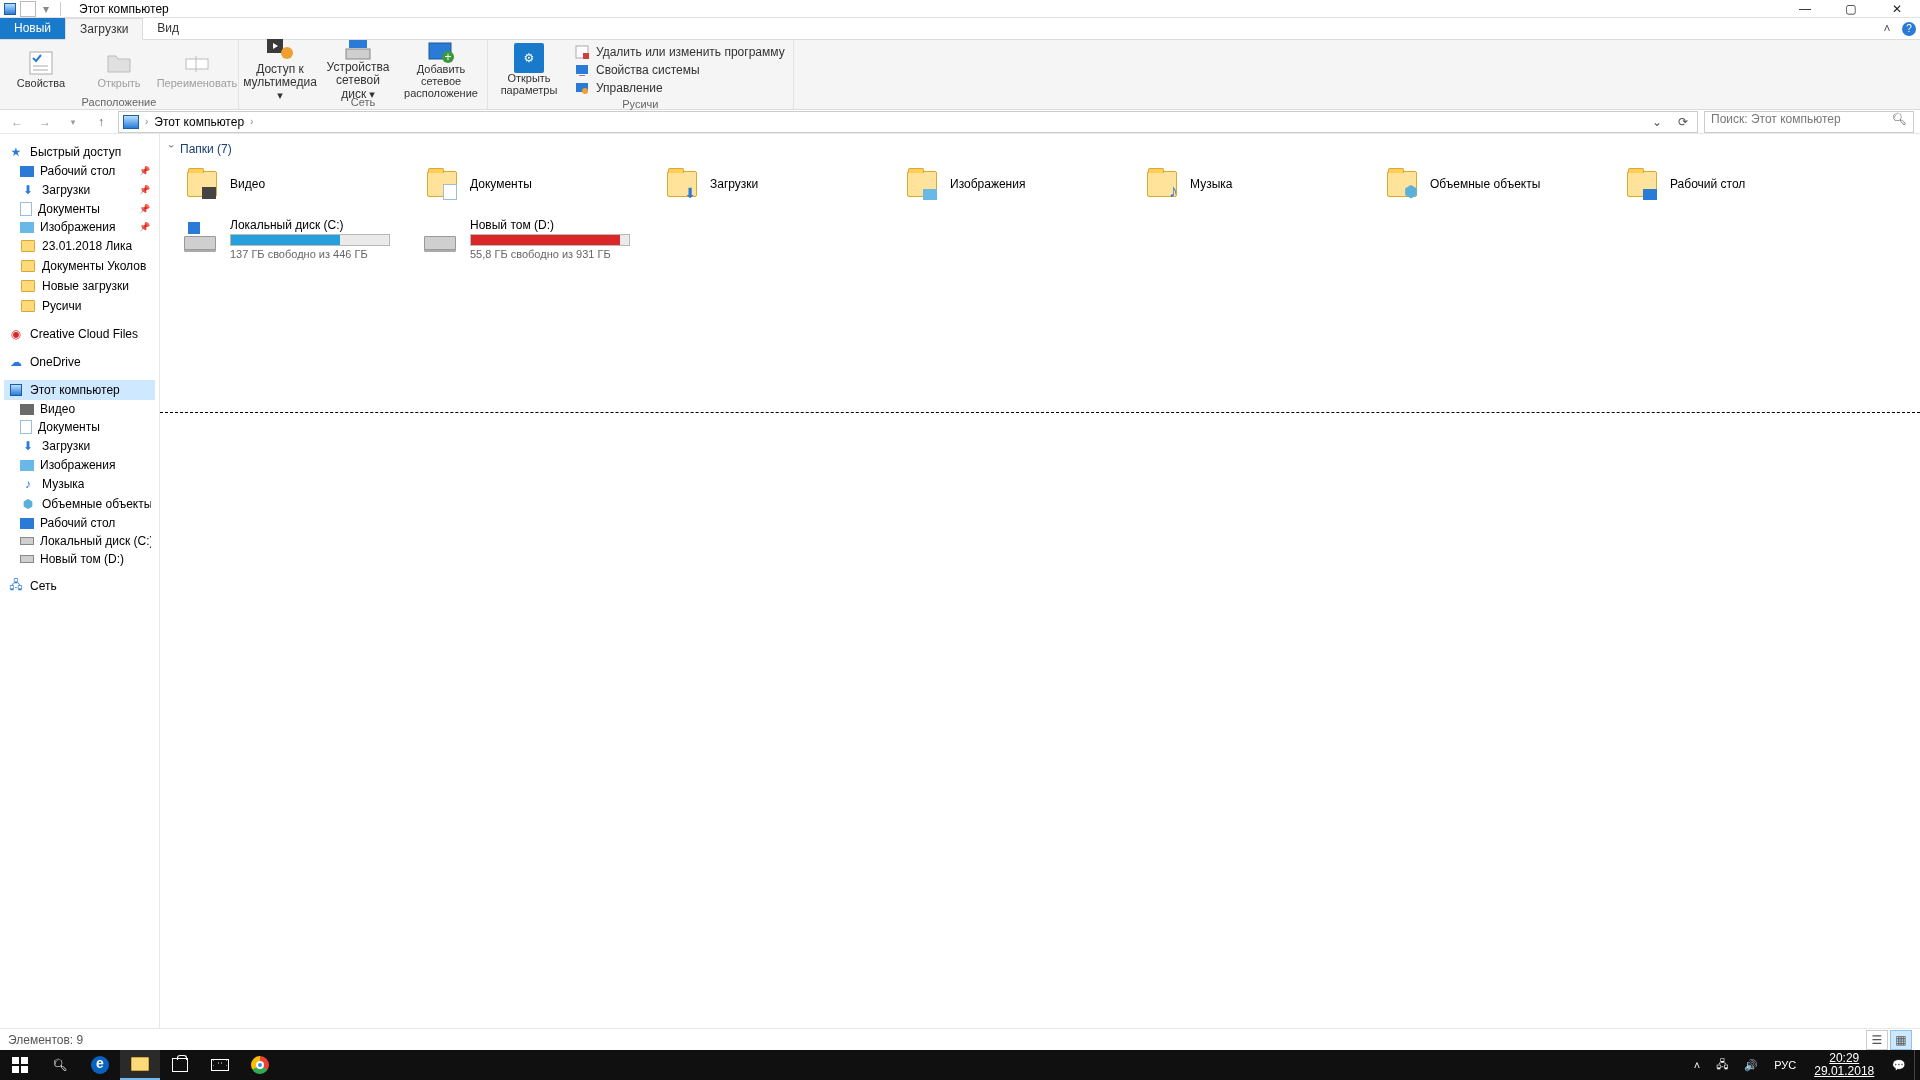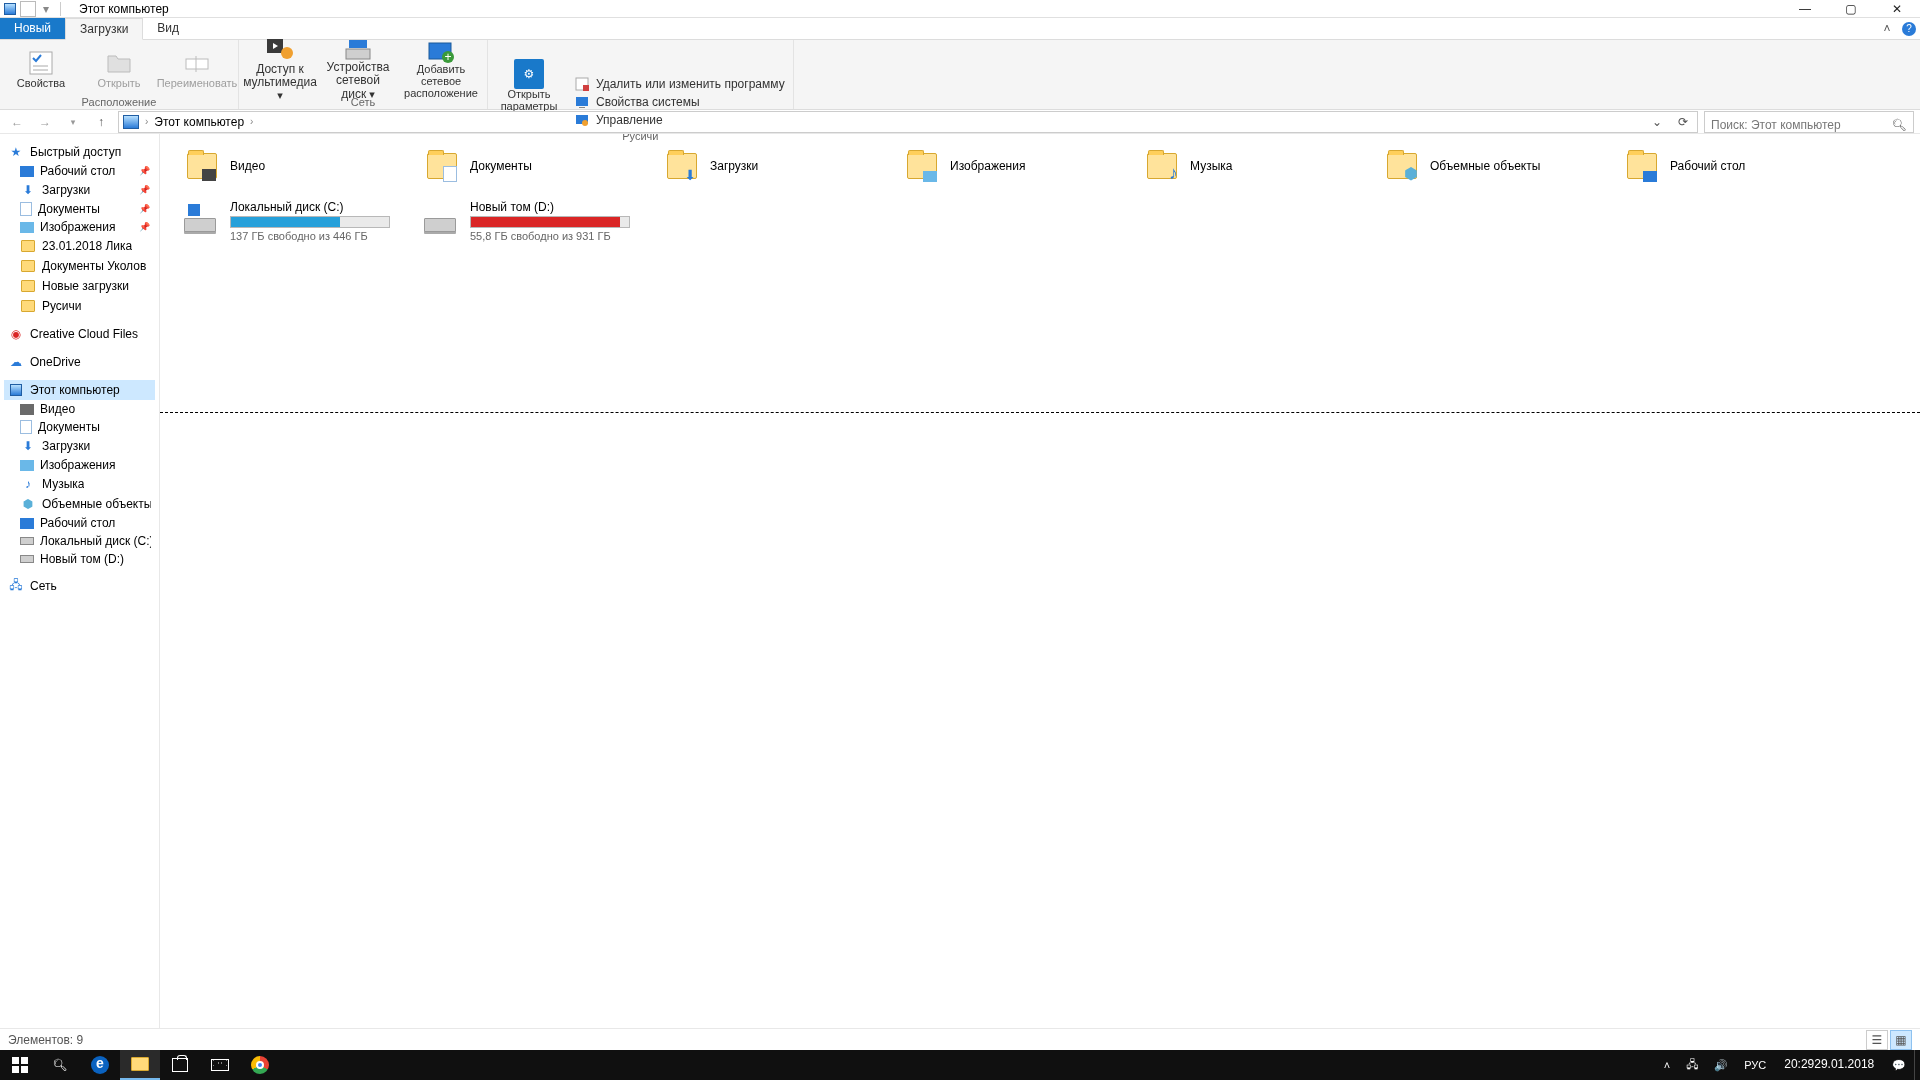--- a/index.html
+++ b/index.html
@@ -26,36 +26,36 @@
 
 
 .ribbon { height: 70px; background: #f5f5f5; border-bottom: 1px solid #dcdcdc; display: flex; }
 .ribbon-group { display:flex; flex-direction:column; border-right:1px solid #e3e3e3; padding: 2px 6px; }
 .ribbon-group .group-items { flex:1; display:flex; align-items:center; gap: 8px; }
 .ribbon-group .group-label { text-align:center; color:#666; font-size:11px; }
 .rbtn { display:flex; flex-direction:column; align-items:center; justify-content:center; width: 70px; height: 54px; color:#333; cursor:default; }
 .rbtn.disabled { color:#9e9e9e; }
 .rbtn .ri { width:32px; height:28px; display:flex; align-items:center; justify-content:center; }
 .rbtn .lbl { font-size:11px; text-align:center; line-height:1.1; }
-.rlist { display:flex; flex-direction:column; gap:2px; padding:2px;margin-top:32px; }
+.rlist { display:flex; flex-direction:column; gap:2px; padding:2px; }
 .rlist-item { display:flex; align-items:center; gap:6px; color:#333; font-size:11px; cursor:default; }
 .rlist-item .ic { width:16px; height:16px; display:flex; align-items:center; justify-content:center; }
 .gear-block { width:30px; height:30px; background:#1979ca; display:flex; align-items:center; justify-content:center; color:#fff; border-radius:2px; }
 
 
 .addressbar { height: 24px; display:flex; align-items:center; border-bottom:1px solid #e8e8e8; padding: 2px 6px; gap:6px; }
 .navbtn { width:22px; height:22px; display:flex; align-items:center; justify-content:center; color:#999; }
 .navbtn.enabled { color:#555; }
 .breadcrumb { flex:1; height:22px; border:1px solid #ccc; display:flex; align-items:center; padding:0 4px; gap:6px; }
 .breadcrumb .crumb { color:#000; }
 .breadcrumb .chev { color:#888; font-size:10px; }
 .bc-pc-icon { width:16px; height:14px; background:linear-gradient(#b7e0ff,#2a7bd8); border:1px solid #1f5da3; }
 .bc-spacer { flex:1; }
 .bc-btn { width:20px; height:20px; display:flex; align-items:center; justify-content:center; color:#555; }
-.searchbox { width: 210px; height:22px; border:1px solid #ccc; display:flex; align-items:flex-end; padding:0 6px; color:#777; }
+.searchbox { width: 210px; height:22px; border:1px solid #ccc; display:flex; align-items:flex-start; padding:0 6px; color:#777; }
 .searchbox .sicon { margin-left:auto; color:#555; }
 
 
 .body { flex:1; display:flex; overflow:hidden; }
 .navpane { width: 160px; border-right:1px solid #e8e8e8; padding: 8px 4px; overflow:hidden; }
 .navgroup { margin-bottom: 8px; }
 .navitem { display:flex; align-items:center; gap:6px; padding: 2px 4px; cursor:default; white-space:nowrap; overflow:hidden; }
 .navitem.selected { background:#cde8ff; }
 .navitem .ni-icon { width:16px; height:16px; display:flex; align-items:center; justify-content:center; flex-shrink:0; }
 .navitem .ni-text { color:#000; overflow:hidden; text-overflow:clip; }
@@ -92,21 +92,21 @@
 .statusbar .spacer { flex:1; }
 .viewbtn { width:22px; height:20px; border:1px solid #ccc; display:flex; align-items:center; justify-content:center; margin-left:2px; color:#555; }
 .viewbtn.active { background:#cde8ff; border-color:#8ec2f0; }
 
 
 .taskbar { height: 30px; background:#101010; display:flex; align-items:center; color:#fff; }
 .tbtn { width:40px; height:30px; display:flex; align-items:center; justify-content:center; }
 .tbtn.active-app { border-bottom:2px solid #76b9ed; background:#2a2a2a; }
 .tray { margin-left:auto; display:flex; align-items:center; height:100%; }
 .tray .tbtn { width:auto; padding:0 8px; font-size:11px; }
-.clock { display:flex; flex-direction:row; align-items:center; padding:0 10px; font-size:11px; line-height:1.1; }
+.clock { display:flex; flex-direction:column; align-items:center; padding:0 10px; font-size:11px; line-height:1.1;text-decoration:underline; }
 .showdesk { width:6px; height:100%; border-left:1px solid #444; }
 
 .edge-ico { width:18px; height:18px; border-radius:50%; background:#0a62c0; position:relative; }
 .edge-ico::after { content:"e"; color:#fff; position:absolute; top:-1px; left:5px; font-weight:bold; font-size:14px; }
 .chrome-ico { width:18px; height:18px; border-radius:50%; background:conic-gradient(#ea4335 0 120deg,#34a853 120deg 240deg,#fbbc05 240deg 360deg); position:relative; }
 .chrome-ico::after { content:""; position:absolute; inset:5px; background:#4285f4; border-radius:50%; border:2px solid #fff; }
 .explorer-ico { width:18px; height:14px; background:#ffda7a; border:1px solid #d8a830; border-radius:1px; }
 .store-ico { width:16px; height:14px; border:1px solid #fff; position:relative; }
 .store-ico::before { content:""; position:absolute; top:-4px; left:4px; width:8px; height:4px; border:1px solid #fff; border-bottom:none; border-radius:3px 3px 0 0; }
 .mail-ico { width:18px; height:12px; border:1px solid #fff; position:relative; }
@@ -391,20 +391,24 @@
     </div>
     <div class="navgroup">
       <div class="navitem">
           <span class="ni-icon" style="color:#2a7bd8;">🖧</span>
           <span class="ni-text">Сеть</span>
         </div>
     </div>
   </div>
 
   <div class="content">
+    <div class="section-header">
+      <span class="sh-chev">›</span>
+      <span>Папки (7)</span>
+    </div>
     <div class="section-grid">
       <div class="tile">
           <span class="ticon">
             <span class="folder-big"></span>
             <span style="position:absolute;right:4px;bottom:3px;width:14px;height:12px;background:#444;"></span>
           </span>
           <span class="tlabel">Видео</span>
         </div>
       <div class="tile">
           <span class="ticon">

